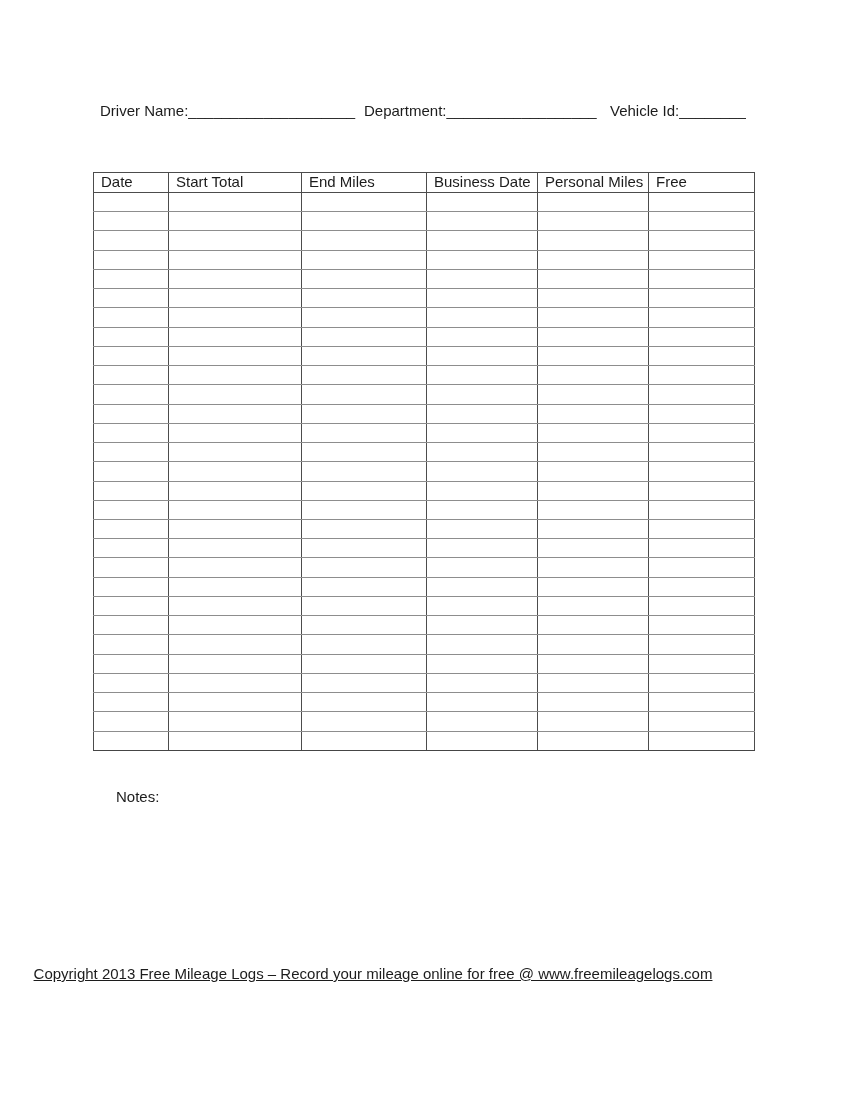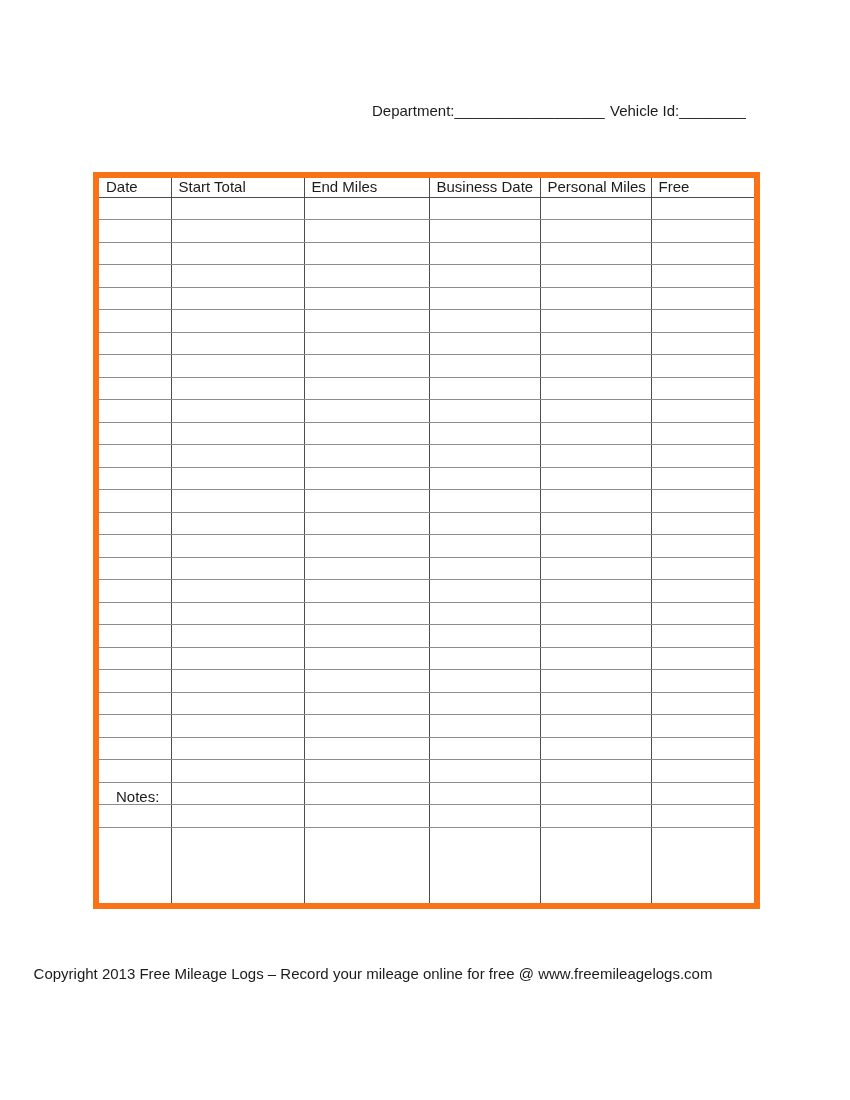--- a/index.html
+++ b/index.html
@@ -26,34 +26,34 @@
     height: 22px;
     font-size: 15px;
     line-height: 20px;
   }
   .form-header .seg {
     position: absolute;
     top: 0;
     white-space: pre;
   }
   .seg-driver  { left: 100px; }
-  .seg-dept    { left: 372px; }
+  .seg-dept    { left: 364px; }
   .seg-vehicle { left: 610px; text-align: center; }
 
   
   .log-table {
     position: absolute;
     left: 93px;
     top: 172px;
     width: 661px;
-    height: 737px;
+    height: 579px;
     border-collapse: collapse;
     table-layout: fixed;
     font-size: 15px;
-    border: 6px solid #f97316;
+    border: 1px solid #f97316;
   }
   .log-table col:nth-child(1) { width: 75px; }
   .log-table col:nth-child(2) { width: 133px; }
   .log-table col:nth-child(3) { width: 125px; }
   .log-table col:nth-child(4) { width: 111px; }
   .log-table col:nth-child(5) { width: 111px; }
   .log-table col:nth-child(6) { width: 106px; }
   .log-table thead tr { height: 20px; }
   .log-table th {
     font-weight: 400;
@@ -83,28 +83,30 @@
   }
   
   .footer {
     position: absolute;
     left: 0;
     top: 964px;
     width: 746px;
     text-align: center;
     font-size: 15px;
     line-height: 19px;
+    text-decoration: underline;
   }
 </style>
 </head>
 <body>
 
 <div class="page">
 
   <div class="form-header">
+    <span class="seg seg-driver"><span>Driver Name:</span><span>____________________</span></span>
     <span class="seg seg-dept"><span>Department:</span><span>__________________</span></span>
     <span class="seg seg-vehicle"><span>Vehicle Id:</span><span>________</span></span>
   </div>
 
   <table class="log-table">
     <colgroup id="log-cols">
         <col>
         <col>
         <col>
         <col>

